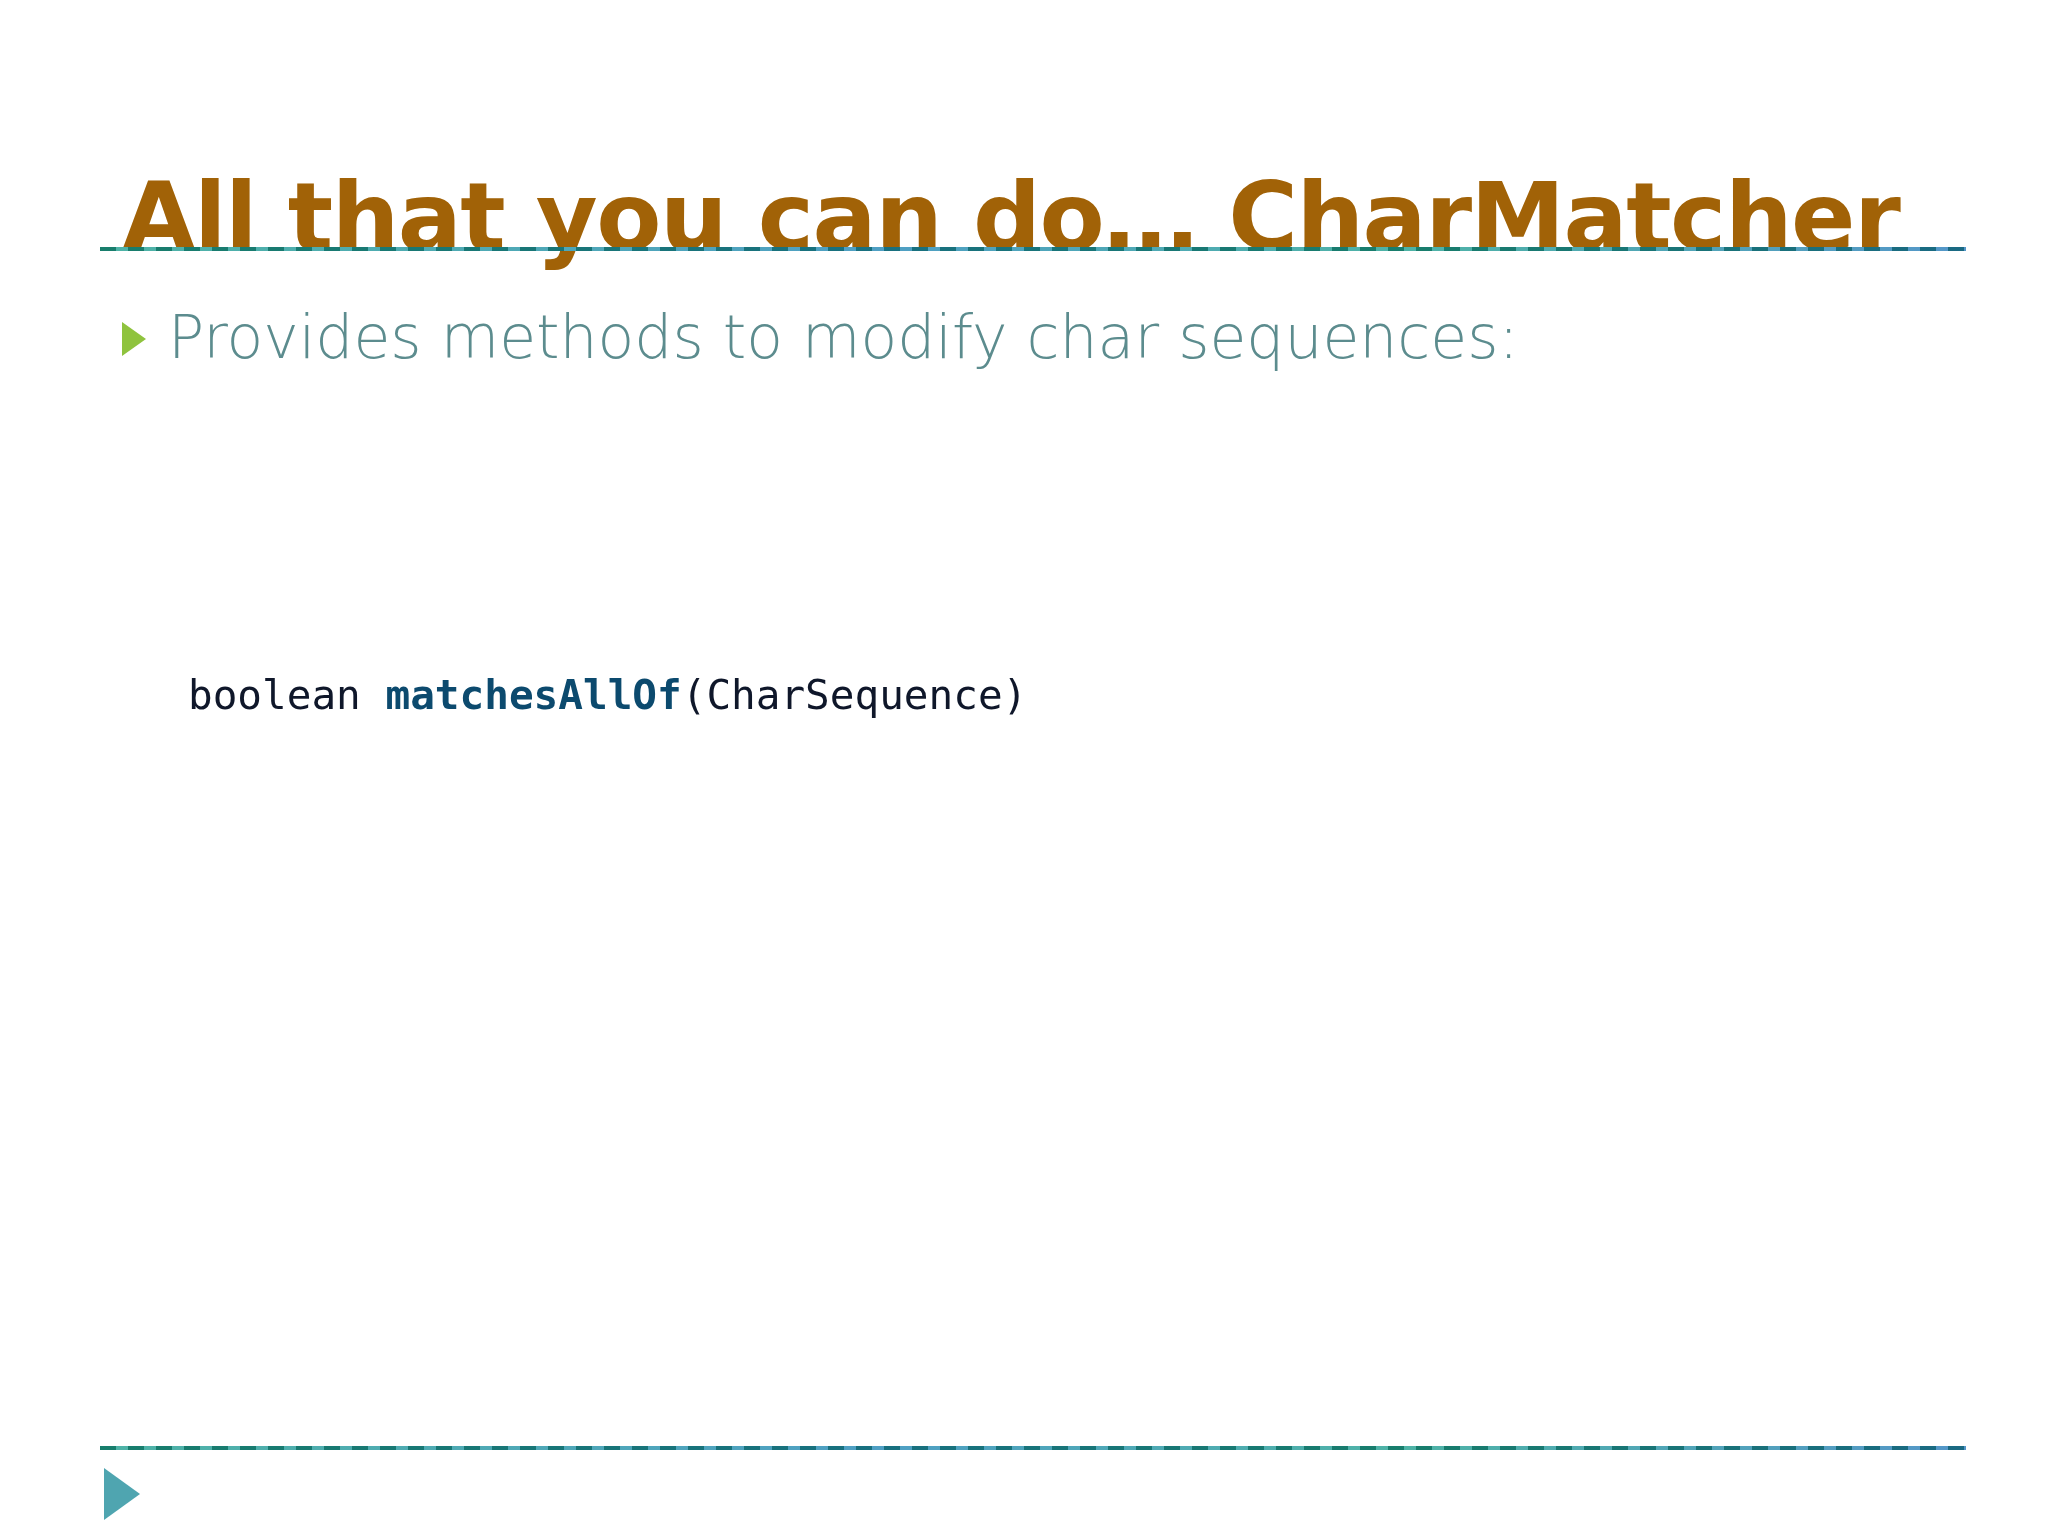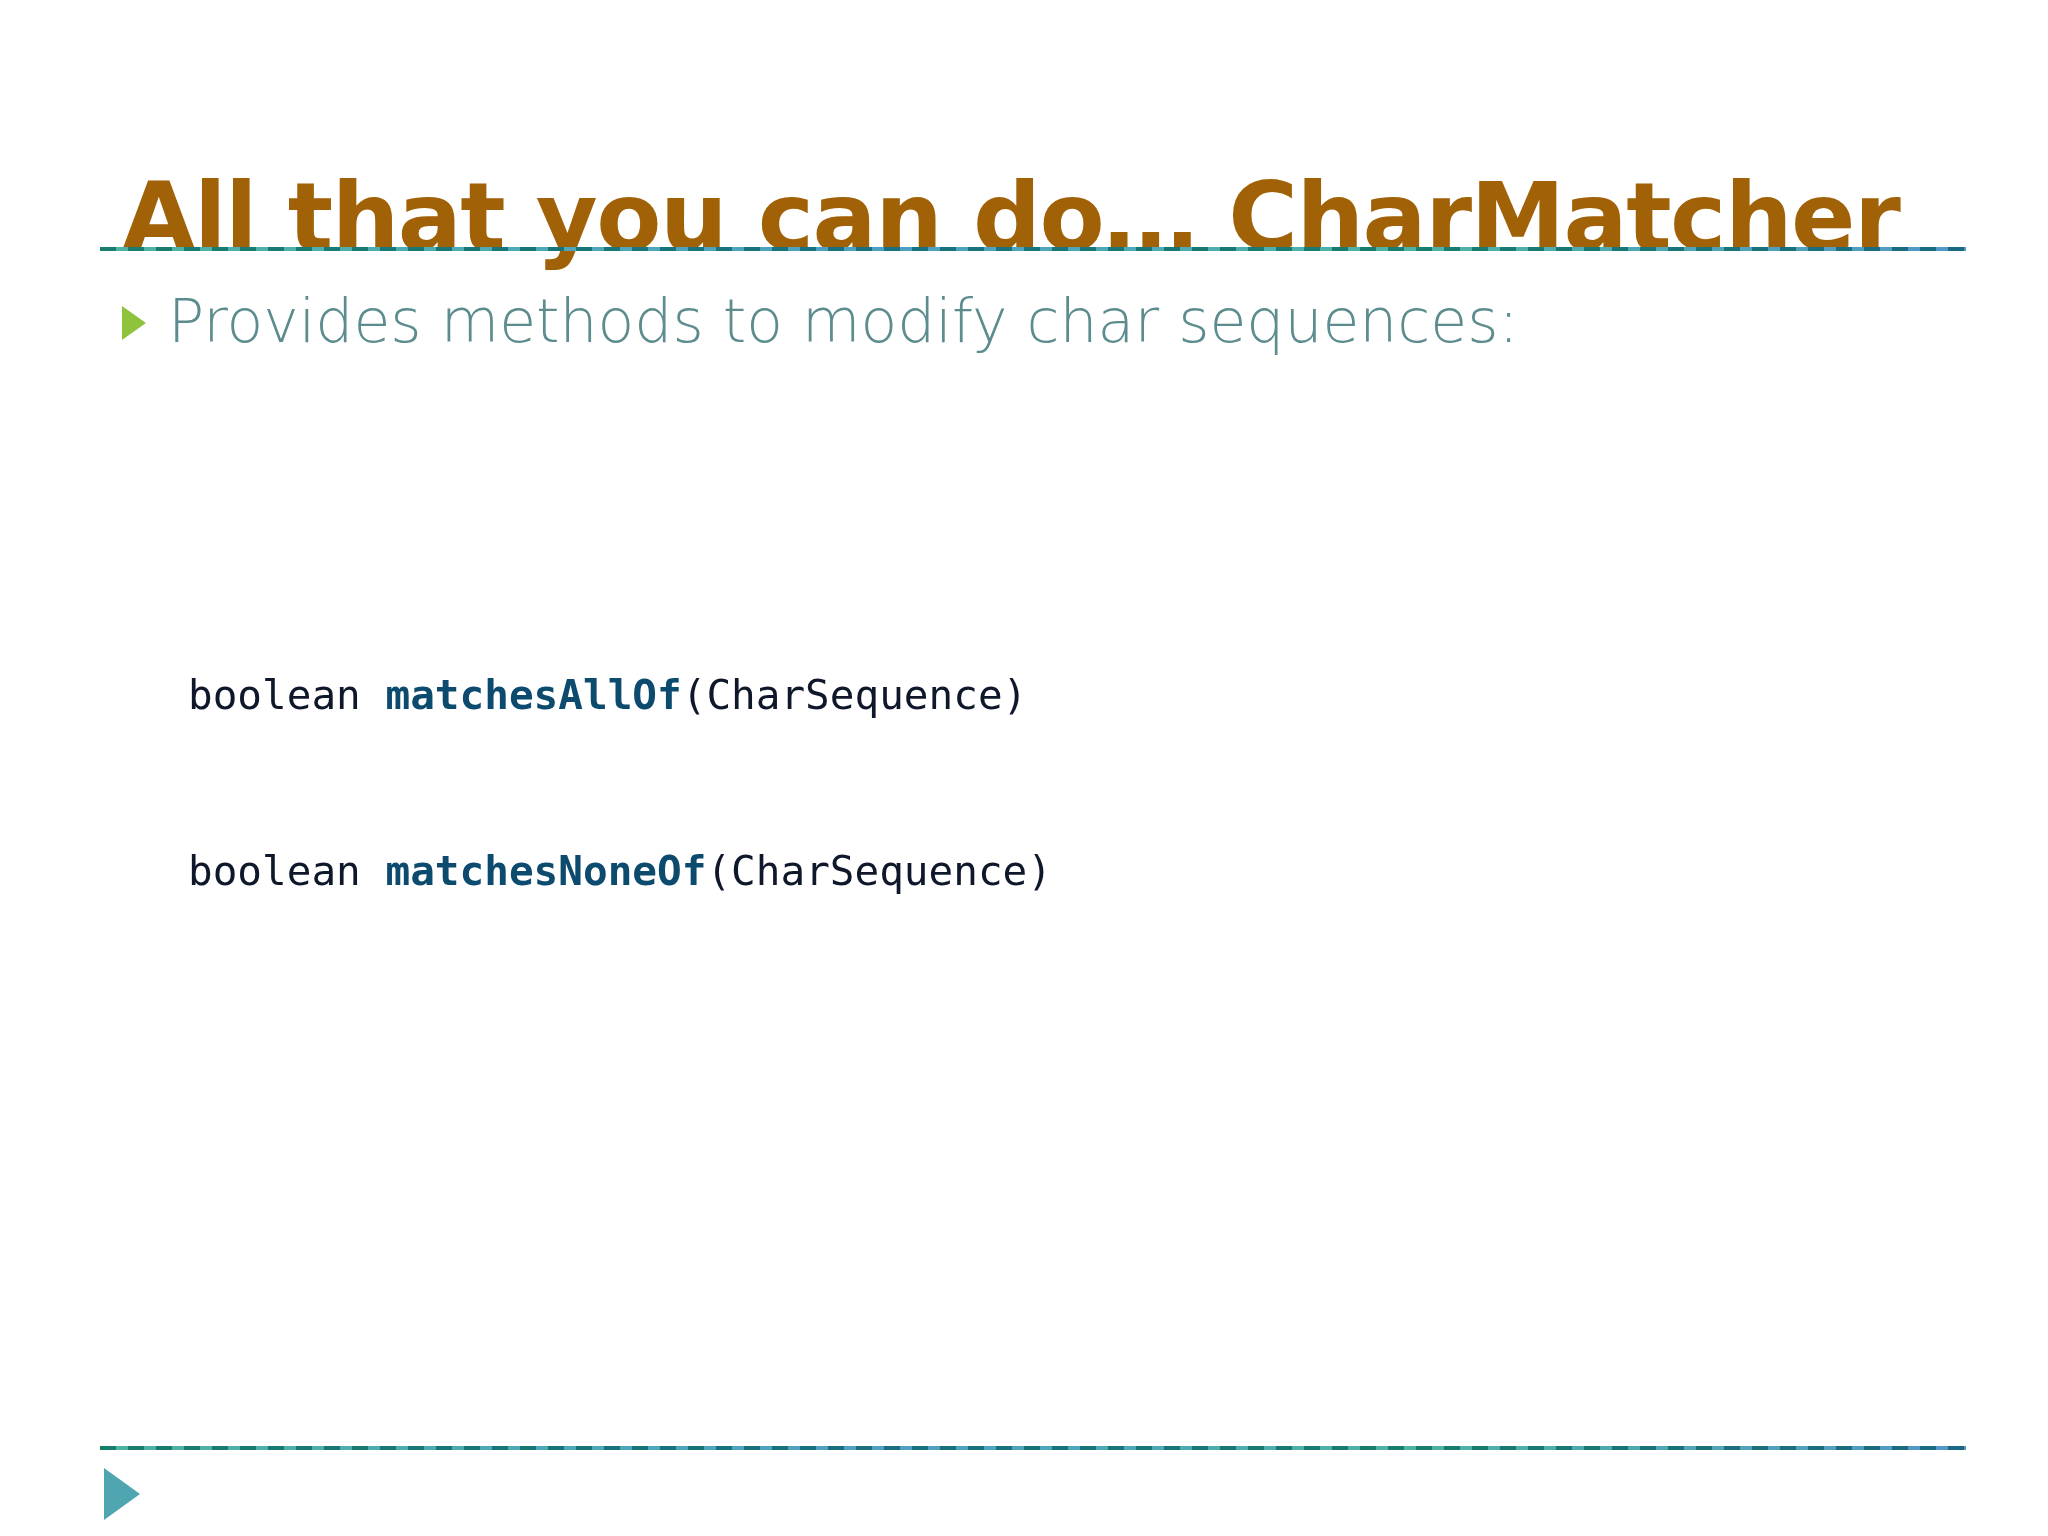--- a/index.html
+++ b/index.html
@@ -50,21 +50,21 @@
       linear-gradient(to right, #4EB3A6 0%, #4F9FC4 42%, #4EB3A6 70%, #5496C9 100%);
     background-blend-mode: multiply;
   }
   .divider-top { top: 247px; }
   .divider-bottom { top: 1446px; }
 
   
   .bullet-row {
     position: absolute;
     left: 122px;
-    top: 288px;
+    top: 304px;
     display: flex;
     align-items: center;
     gap: 22px;
   }
   .bullet-triangle {
     width: 0;
     height: 0;
     border-top: 17px solid transparent;
     border-bottom: 17px solid transparent;
     border-left: 24px solid #8FC33E;
@@ -120,21 +120,20 @@
   <div class="divider divider-top"></div>
 
   <div class="bullet-row">
     <span class="bullet-triangle"></span>
     <span class="bullet-text">Provides methods to modify char sequences:</span>
   </div>
 
   <div class="code">
     <div class="code-group">
       <div class="code-line"><span class="kw">boolean</span><span> </span><span class="mname">matchesAllOf</span><span class="args">(CharSequence)</span></div>
-      <div class="code-line"><span class="kw">boolean</span><span> </span><span class="mname">matchesNoneOf</span><span class="args">(CharSequence)</span></div>
     </div>
 
     <div class="code-gap"></div>
 
     
 
     
 
     
   </div>

